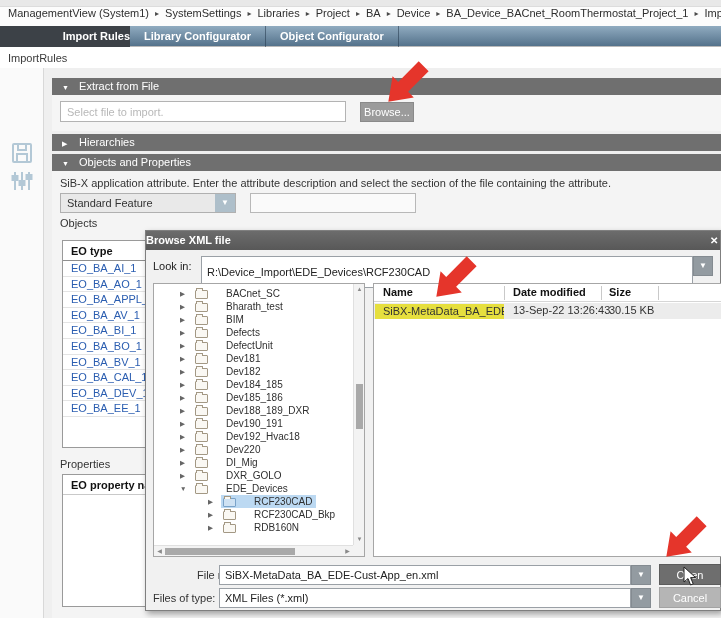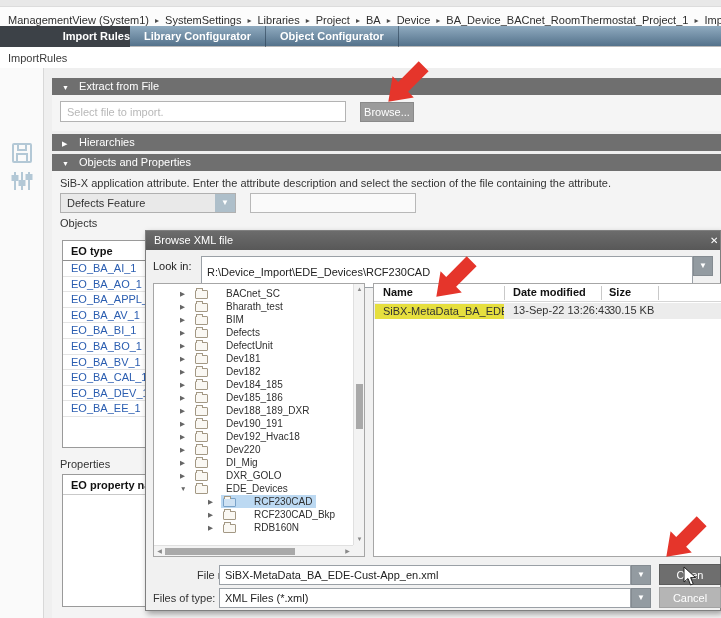--- a/index.html
+++ b/index.html
@@ -2,21 +2,21 @@
 <html><head>
 <meta charset="utf-8">
 <style>
   * { margin:0; padding:0; box-sizing:border-box; }
   html,body { width:721px; height:618px; }
   body { font-family:"Liberation Sans", sans-serif; font-size:11px; color:#333; background:#fff; }
   #screen { position:relative; width:721px; height:618px; overflow:hidden; background:#fff; }
 
   
   .top-strip { position:absolute; left:0; top:0; width:721px; height:7px; background:#e8e8e8; border-bottom:1px solid #dcdcdc; }
-  .breadcrumb { position:absolute; left:0; top:7px; width:721px; height:19px; background:#fcfcfc; display:flex; align-items:flex-end; padding-left:8px; white-space:nowrap; }
+  .breadcrumb { position:absolute; left:0; top:7px; width:721px; height:19px; background:#fcfcfc; display:flex; align-items:flex-start; padding-left:8px; white-space:nowrap; }
   .crumb-wrap { display:inline-flex; align-items:center; }
   .crumb { color:#2e2e2e; }
   .sep { color:#4a4a4a; font-size:8px; margin:0 6px; }
   .crumb-wrap:last-child .sep { display:none; }
 
   .tabbar { position:absolute; left:0; top:26px; width:721px; height:21px; background:linear-gradient(#90abc0,#54728b); display:flex; border-bottom:1px solid #b9b9b9; }
   .tab { height:21px; line-height:21px; color:#fff; font-weight:bold; padding:0 14px; border-right:1px solid rgba(35,55,75,.55);text-align:right; }
   .tab.active { background:#3c4147; width:130px; padding:0 0 0 10px; border-right:none; }
 
   .page-label-row { position:absolute; left:0; top:47px; width:721px; height:21px; background:#fff; }
@@ -44,21 +44,21 @@
   .objects-label { position:absolute; left:60px; top:217px; }
   .eo-table { position:absolute; left:62px; top:240px; width:290px; height:208px; background:#fff; border:1px solid #9a9a9a; }
   .eo-head { height:20px; line-height:20px; font-weight:bold; color:#111; padding-left:8px; border-bottom:1px solid #8f8f8f; }
   .eo-row { height:15.6px; line-height:15.6px; padding-left:8px; color:#2a5db0; border-bottom:1px solid #e4e4e4; white-space:nowrap; overflow:hidden; cursor:pointer; }
   .properties-label { position:absolute; left:60px; top:458px; }
   .prop-table { position:absolute; left:62px; top:474px; width:290px; height:133px; background:#fff; border:1px solid #9a9a9a; }
   .prop-head { height:20px; line-height:20px; font-weight:bold; color:#111; padding-left:8px; border-bottom:1px solid #c9c9c9; white-space:nowrap; overflow:hidden; }
 
   
   .dialog { position:absolute; left:145px; top:230px; width:576px; height:381px; background:#f1f1f1; border:1px solid #7f7f7f; box-shadow:2px 3px 6px rgba(0,0,0,.35); z-index:10; }
-  .dlg-title { position:absolute; left:0; top:0; width:100%; height:19px; background:linear-gradient(#6c6c6c,#585858); color:#fff; font-weight:normal; line-height:19px; padding-left:8px; overflow:hidden; }
+  .dlg-title { position:absolute; left:0; top:0; width:100%; height:19px; background:linear-gradient(#6c6c6c,#585858); color:#fff; font-weight:bold; line-height:19px; padding-left:0; overflow:hidden; }
   .dlg-close { position:absolute; right:-4px; top:0; width:14px; color:#fff; font-size:10px; line-height:19px; cursor:pointer; }
   .lookin-label { position:absolute; left:7px; top:29px; color:#222; }
   .lookin-input { position:absolute; left:55px; top:25px; width:492px; height:32px; border:1px solid #9aa0a6; background:#fff; font:11px "Liberation Sans",sans-serif; padding:0 5px; color:#222; }
   .dd-btn { position:absolute; width:20px; height:20px; background:#939ba1; border:1px solid #848b91; color:#fff; font-size:8px; text-align:center; line-height:18px; cursor:pointer; padding:0; }
   .dd-lookin { left:547px; top:25px; }
   .dd-filename { left:485px; top:334px; }
   .dd-filetype { left:485px; top:357px; }
 
   .tree-panel { position:absolute; left:7px; top:52px; width:212px; height:274px; background:#fff; border:1px solid #a6a6a6; overflow:hidden; }
   .tree-items { position:absolute; left:0; top:3px; right:12px; }
@@ -211,21 +211,21 @@
   </div>
 
   <div class="sec-hdr" style="top:154px;">
     <span class="twisty-w">▼</span>
     <span>Objects and Properties</span>
   </div>
   <div class="sec-body3"></div>
   <div class="desc">SiB-X application attribute. Enter the attribute description and select the section of the file containing the attribute.</div>
 
   <div class="feature-select">
-    <span>Defects Feature</span>
+    <span>Standard Feature</span>
     <span class="dd">▼</span>
   </div>
   <input class="attr-input" readonly="" value="" style="">
 
   <div class="objects-label">Objects</div>
   <div class="eo-table">
     <div class="eo-head">EO type</div>
     <div>
 
         <div class="eo-row">EO_BA_AI_1</div>

